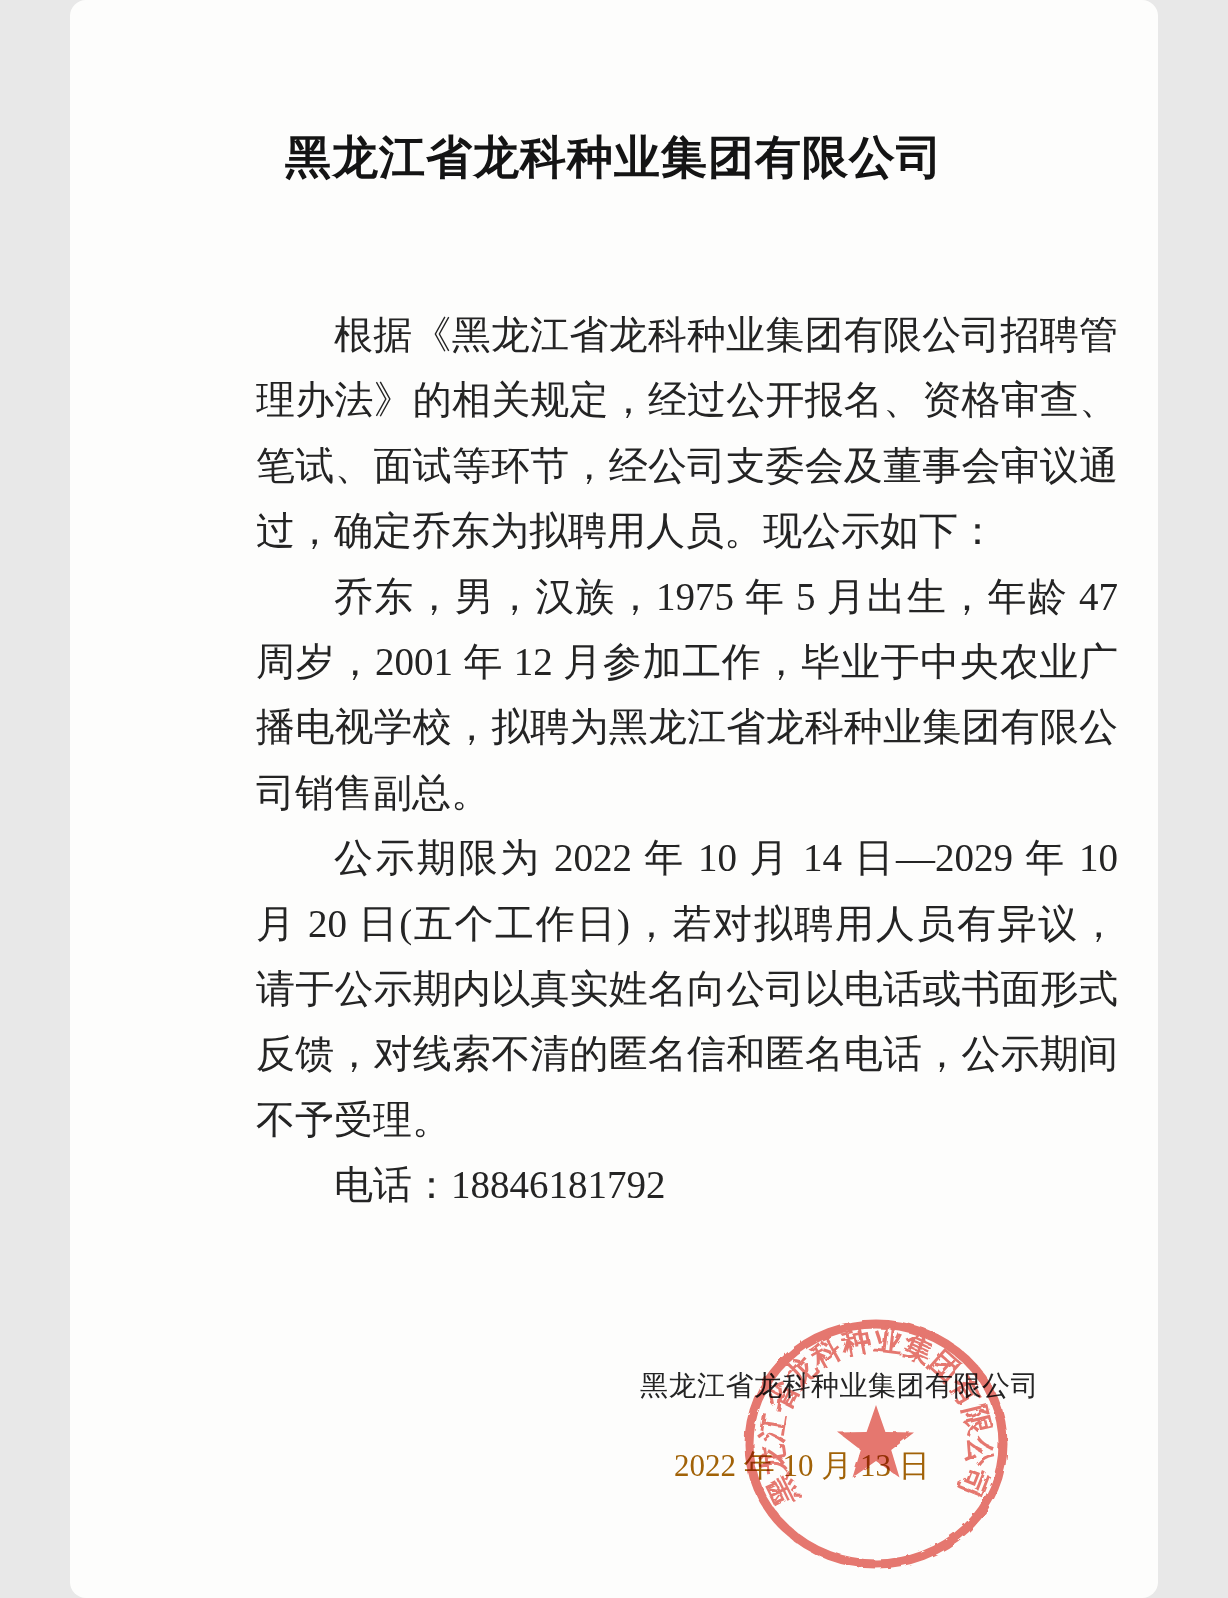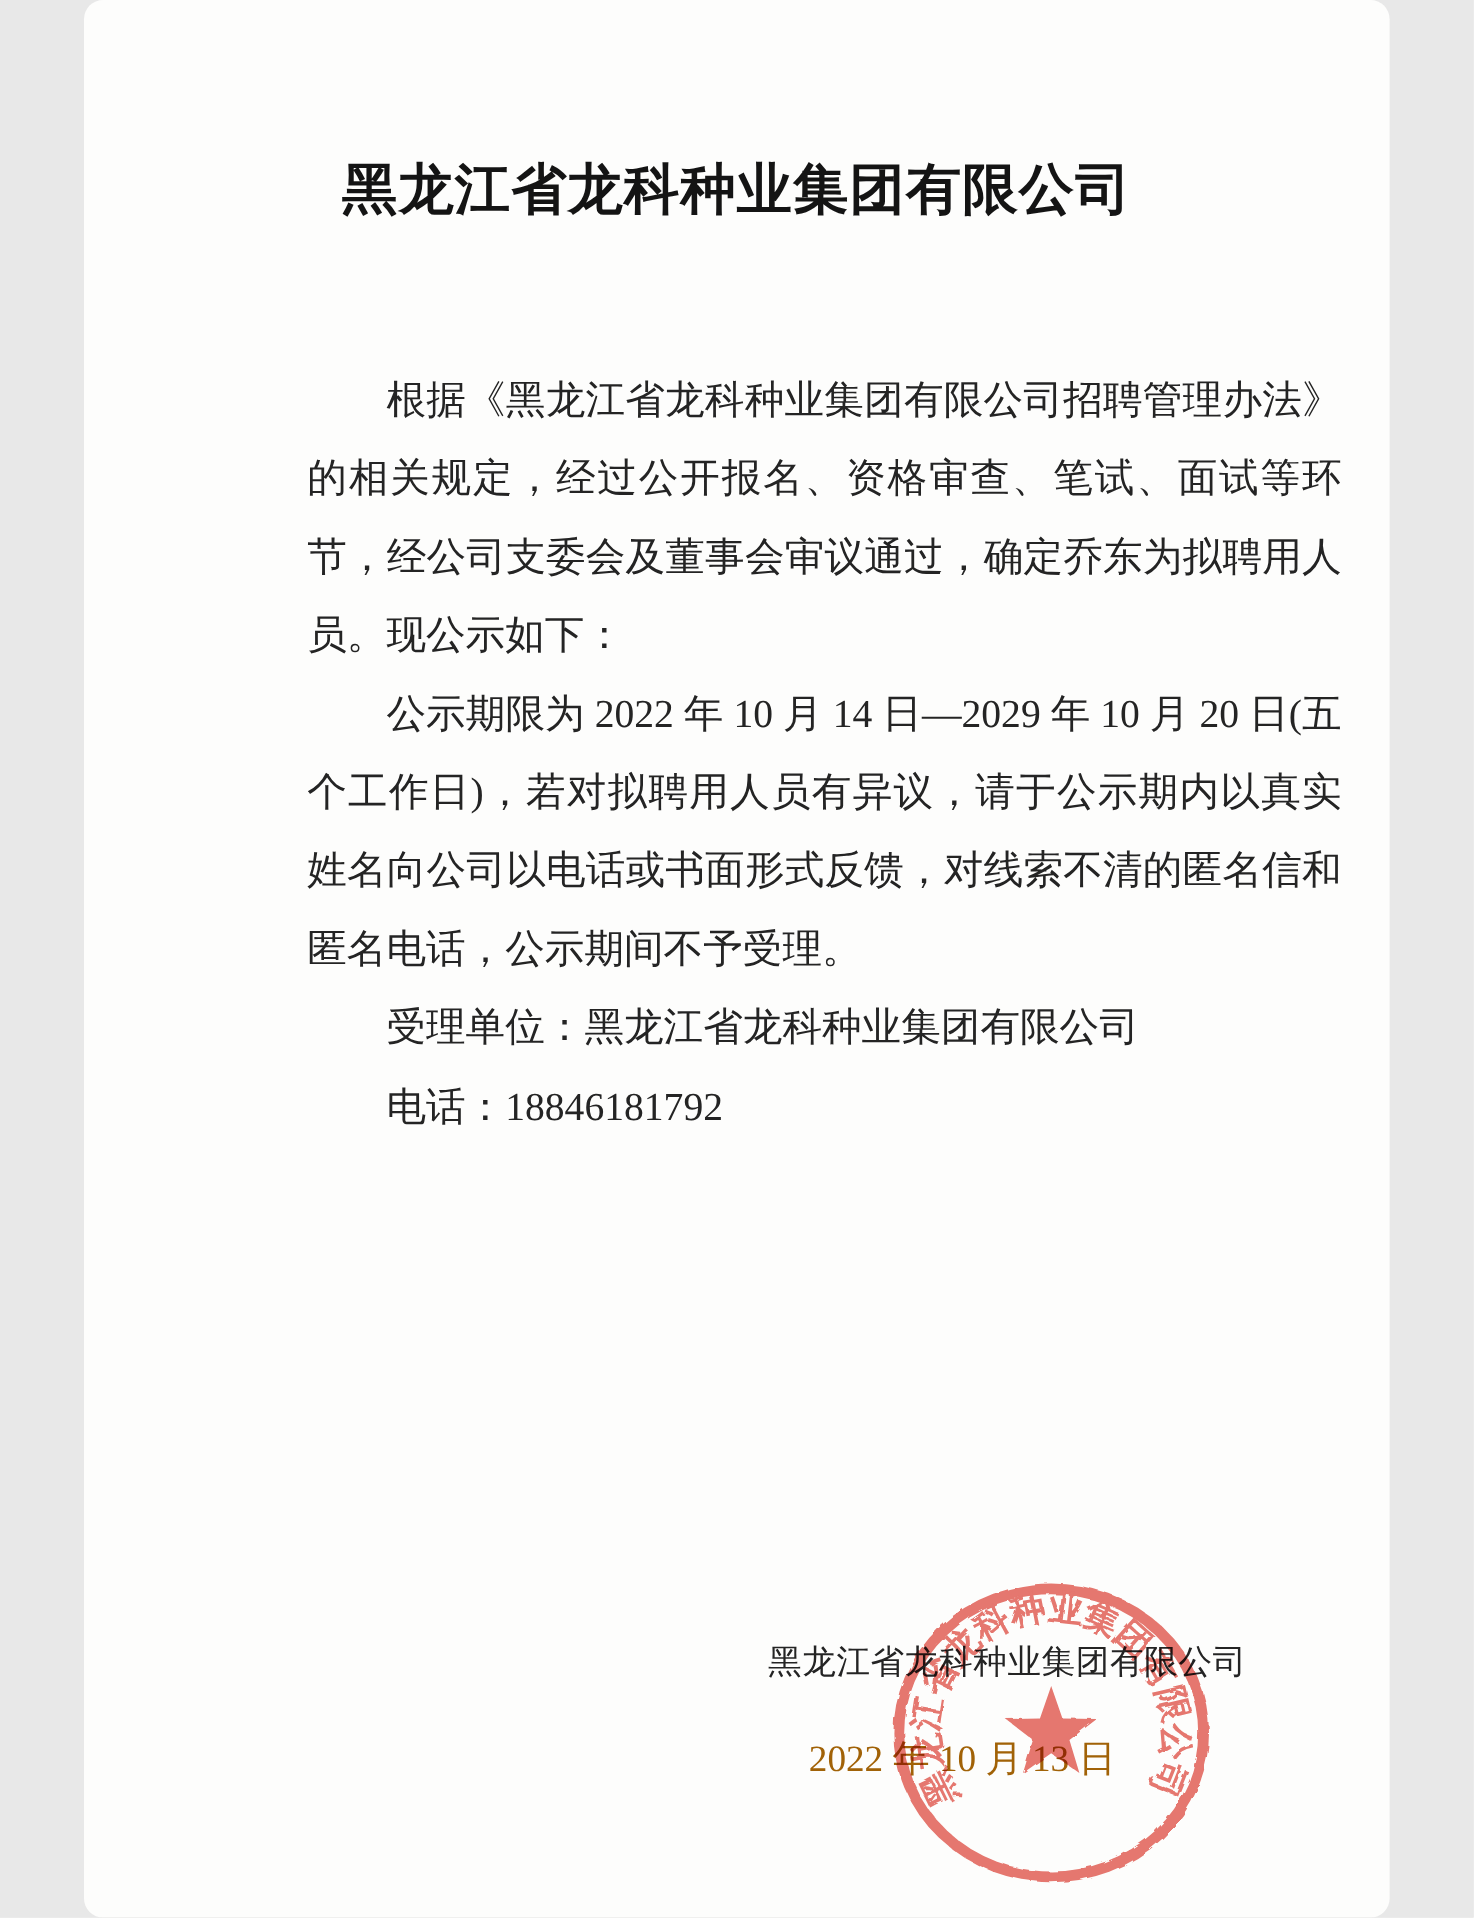--- a/index.html
+++ b/index.html
@@ -12,21 +12,21 @@
   .title-block{
     position:absolute;top:131px;left:0;width:100%;
     text-align:center;color:#141414;
   }
   .title-line{
     font-size:46px;line-height:53px;font-weight:bold;
     letter-spacing:1px;white-space:nowrap;
   }
   .doc-body{
     position:absolute;left:186px;top:302px;width:862px;
-    font-size:33px;line-height:65.4px;color:#242424;
+    font-size:39px;line-height:65.4px;color:#242424;
     text-align:justify;
   }
   .doc-body p{margin:0;padding:0;text-indent:2em;}
   .signature-company{
     position:absolute;left:570px;top:1369px;
     font-size:28px;line-height:34px;color:#242424;
     letter-spacing:0.5px;white-space:nowrap;z-index:2;
   }
   .signature-date{
     position:absolute;left:604px;top:1448px;
@@ -47,22 +47,22 @@
 <body>
 
 <div class="page">
 
   <div class="title-block">
     <div class="title-line">黑龙江省龙科种业集团有限公司</div>
   </div>
 
   <div class="doc-body">
     <p>根据《黑龙江省龙科种业集团有限公司招聘管理办法》的相关规定，经过公开报名、资格审查、笔试、面试等环节，经公司支委会及董事会审议通过，确定乔东为拟聘用人员。现公示如下：</p>
+    <p>乔东，男，汉族，1975 年 5 月出生，年龄 47 周岁，2001 年 12 月参加工作，毕业于中央农业广播电视学校，拟聘为黑龙江省龙科种业集团有限公司销售副总。</p>
     <p>公示期限为 2022 年 10 月 14 日—2029 年 10 月 20 日(五个工作日)，若对拟聘用人员有异议，请于公示期内以真实姓名向公司以电话或书面形式反馈，对线索不清的匿名信和匿名电话，公示期间不予受理。</p>
-    <p>受理单位：黑龙江省龙科种业集团有限公司</p>
     <p>电话：18846181792</p>
   </div>
 
   <div class="signature-company">黑龙江省龙科种业集团有限公司</div>
 
   <div class="signature-date">2022 年 10 月 13 日</div>
 
   <svg class="seal" viewBox="0 0 266 252" xmlns="http://www.w3.org/2000/svg" aria-hidden="true">
     <defs>
       <filter id="rough" x="-10%" y="-10%" width="120%" height="120%">

